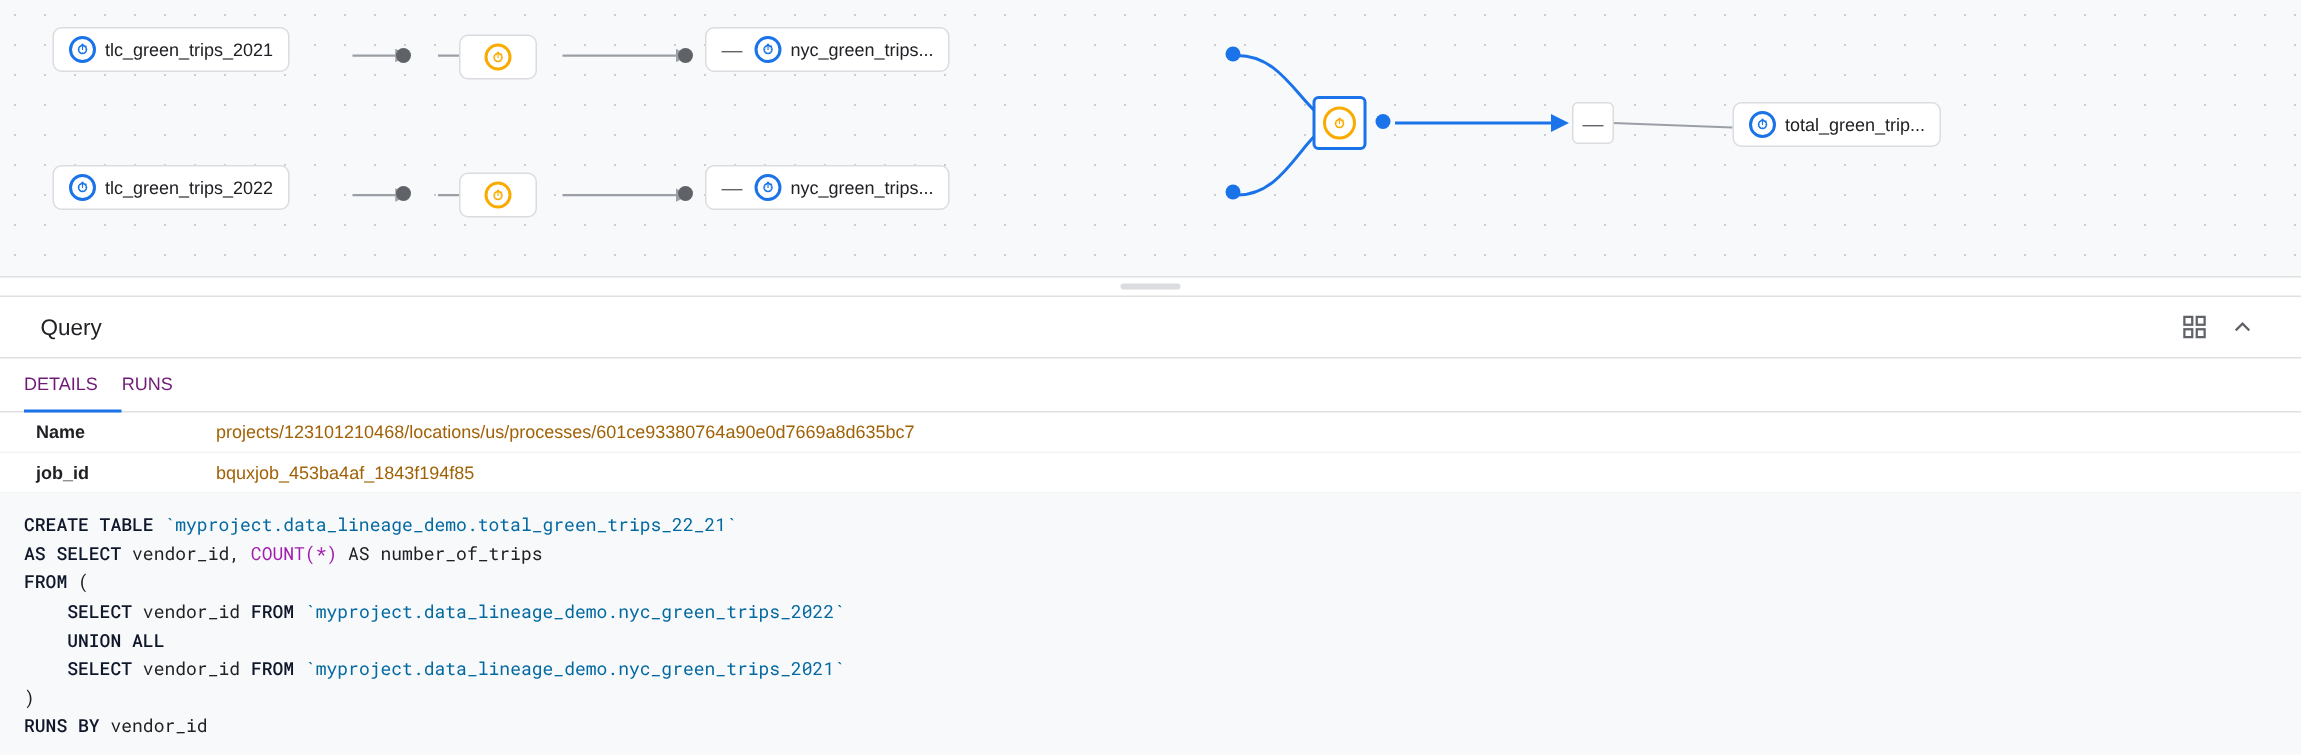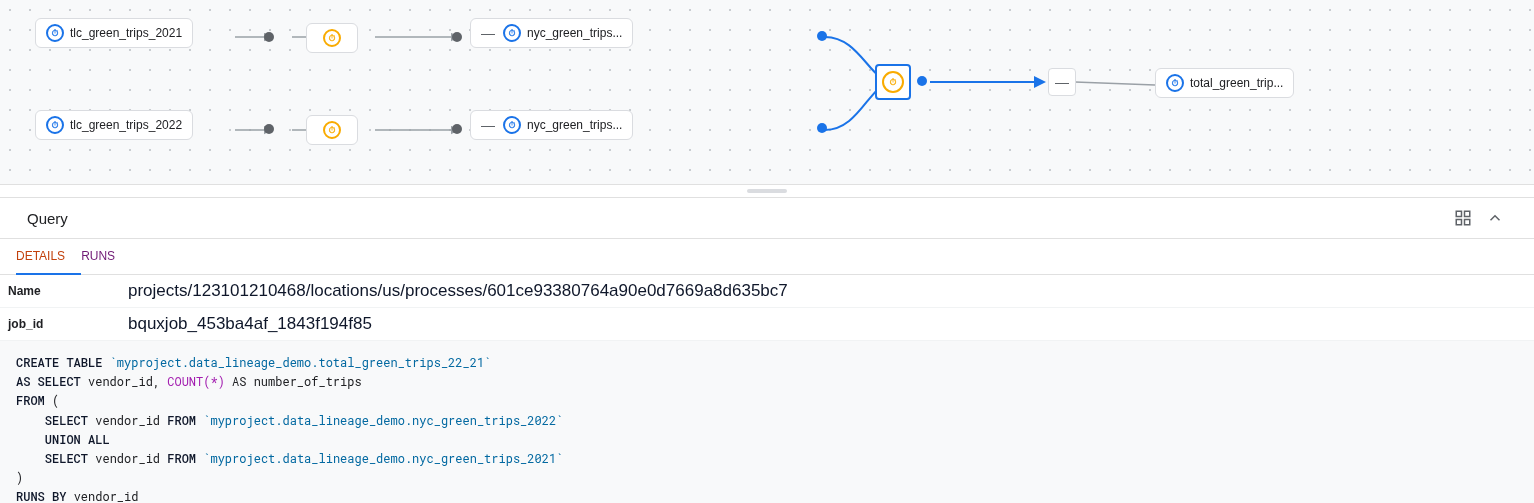--- a/index.html
+++ b/index.html
@@ -64,47 +64,47 @@
       padding: 10px 16px 10px 0;
       font-size: 12px;
       font-weight: 500;
       cursor: pointer;
       color: #701a75;
       border-bottom: 2px solid transparent;
       margin-bottom: -1px;
     }
 
     .tab.active {
-      color: #c2410c;
+      color: #701a75;
       border-bottom: 2px solid #1a73e8;
     }
 
     
     .details-table {
       width: 100%;
     }
 
     .details-row {
       display: flex;
       border-bottom: 1px solid #f1f3f4;
-      padding: 6px 8px;
+      padding: 6px 24px;
       align-items: center;
     }
 
     .details-label {
       font-size: 12px;
       font-weight: 600;
       color: #202124;
       width: 120px;
       flex-shrink: 0;
     }
 
     .details-value {
-      font-size: 17px;
-      color: #0f172a;
+      font-size: 12px;
+      color: #a16207;
     }
 
     
     .sql-area {
       background: #f8f9fa;
       padding: 12px 16px;
       font-family: 'Roboto Mono', monospace;
       font-size: 12px;
       line-height: 1.6;
     }

